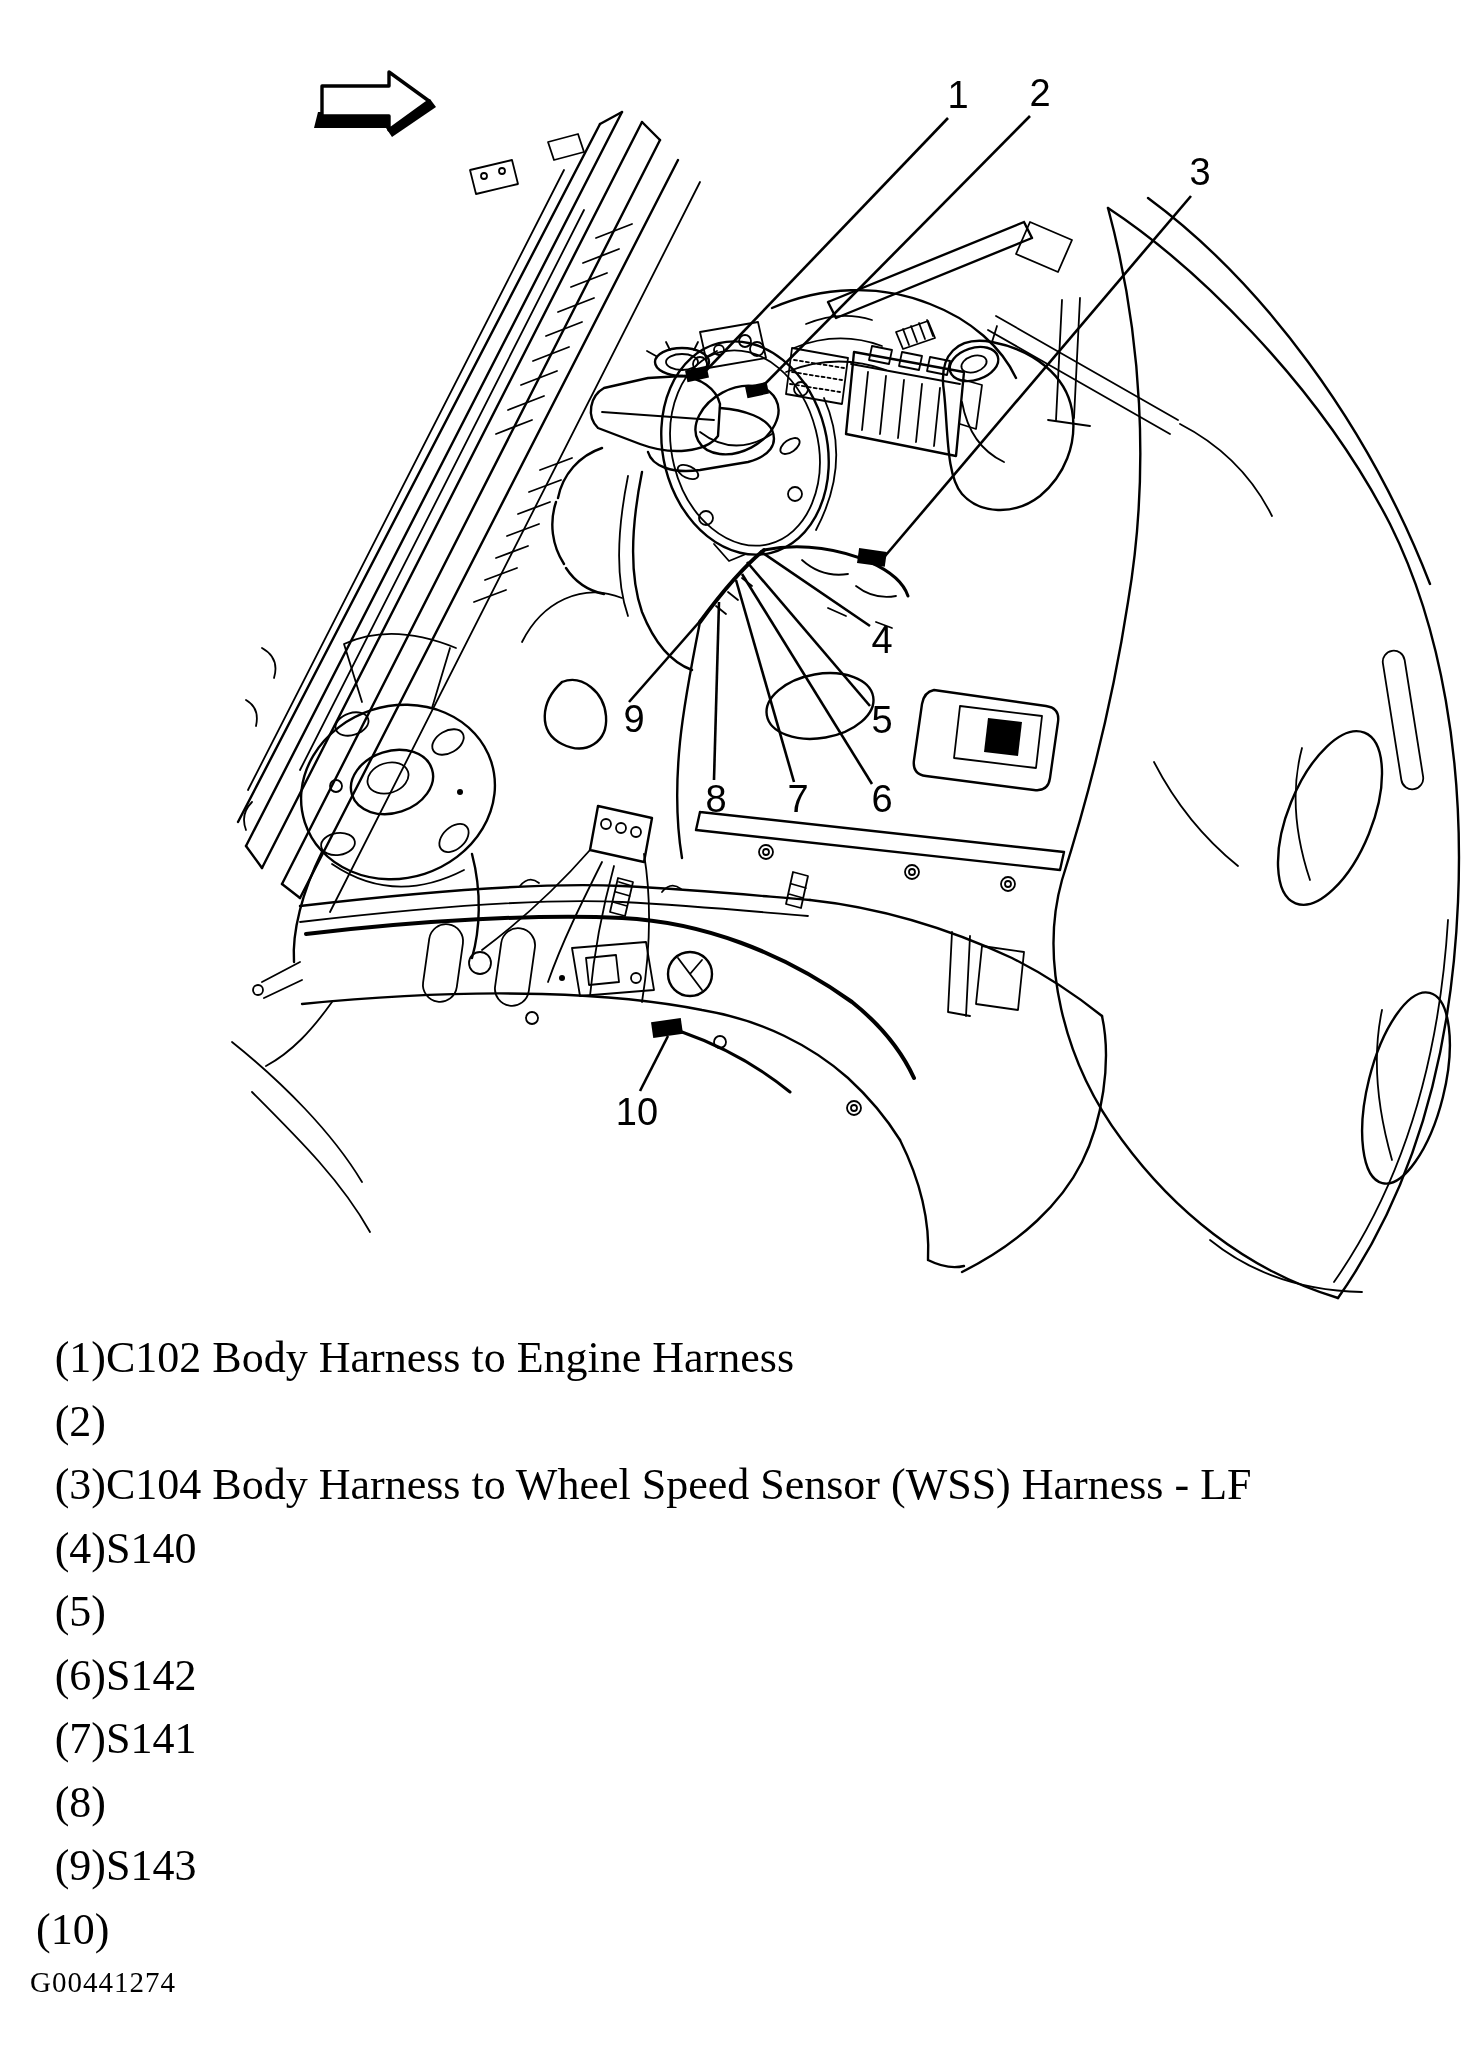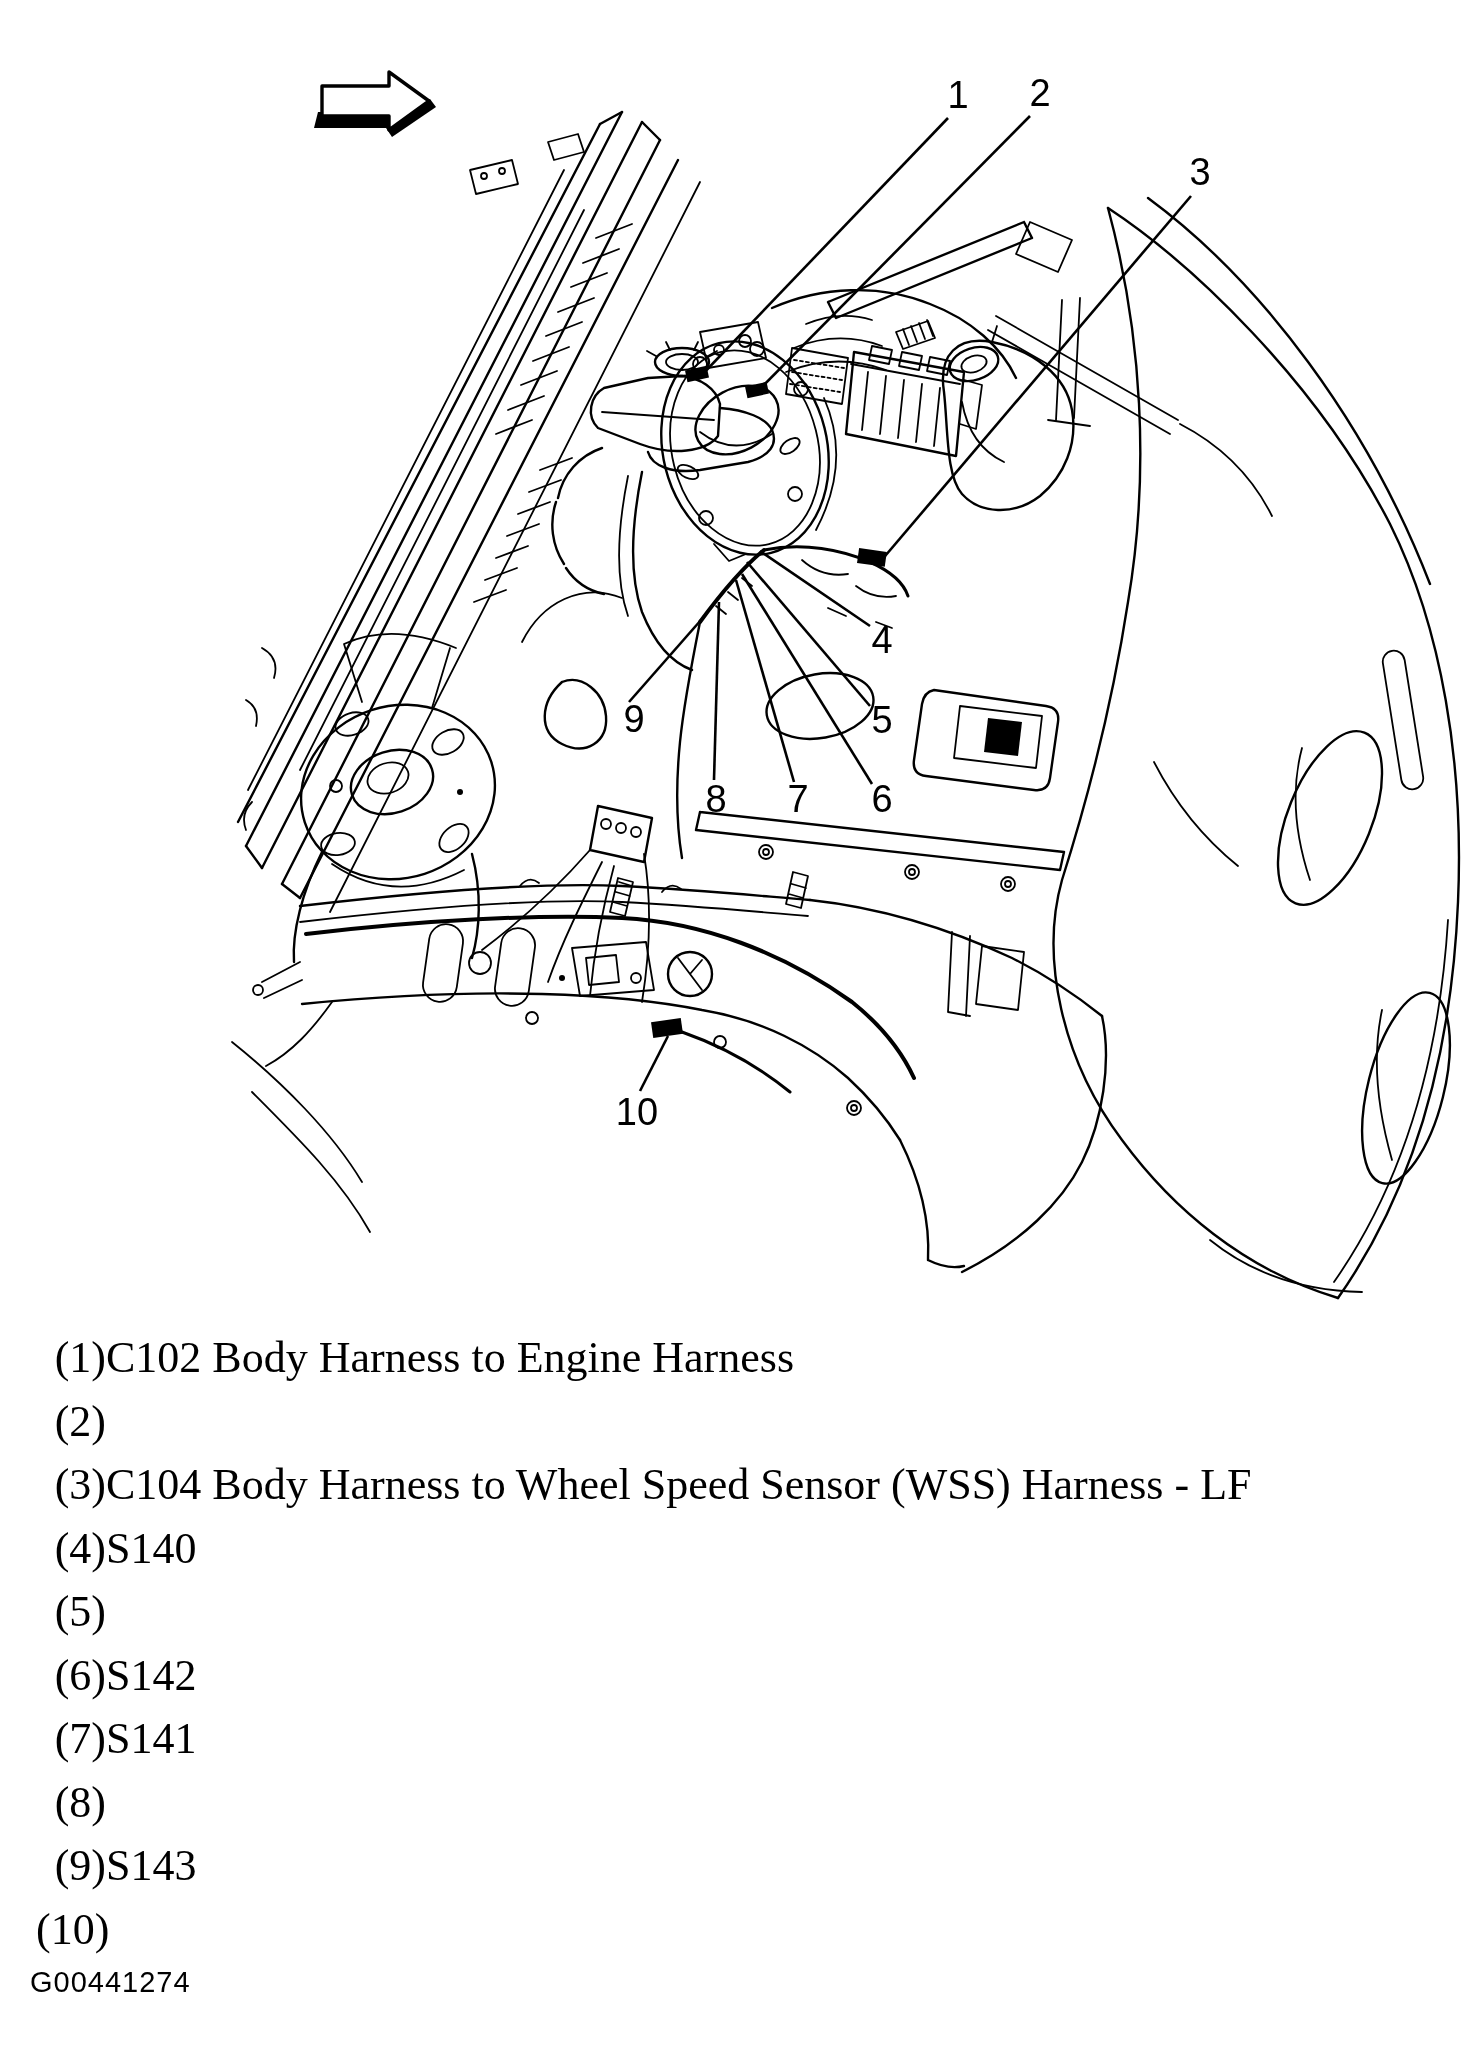--- a/index.html
+++ b/index.html
@@ -12,21 +12,21 @@
   .thick{stroke-width:4;}
   .fillb{fill:#000;stroke:none;}
   .leader{fill:none;stroke:#000;stroke-width:2.6;}
   .callout-num{font-family:"Liberation Sans", sans-serif;font-size:38px;fill:#000;
                text-anchor:middle;}
   .legend{position:absolute;left:36px;top:1326px;width:1420px;}
   .legend-row{display:flex;align-items:baseline;white-space:nowrap;
               line-height:63.5px;font-size:44px;}
   .legend-num{display:inline-block;width:70px;text-align:right;flex:0 0 auto;}
   .legend-txt{}
-  .figcode{position:absolute;left:30px;top:1966px;font-family:Liberation Sans, sans-serif;
+  .figcode{position:absolute;left:30px;top:1966px;font-family:Liberation Serif, serif;
            font-size:29px;letter-spacing:1px;}
 </style>
 </head>
 <body>
 
 <div class="page">
 
 <svg width="1478" height="1312" viewBox="0 0 1478 1312">
 
   <g>

